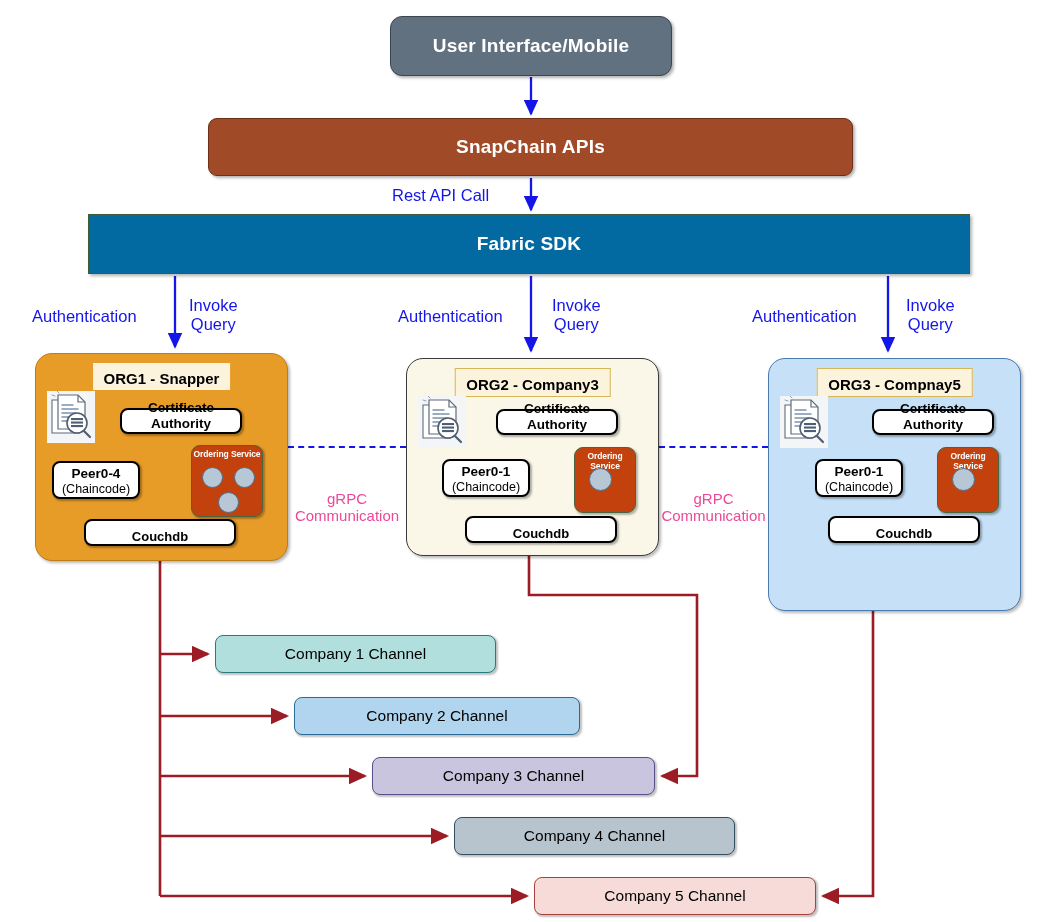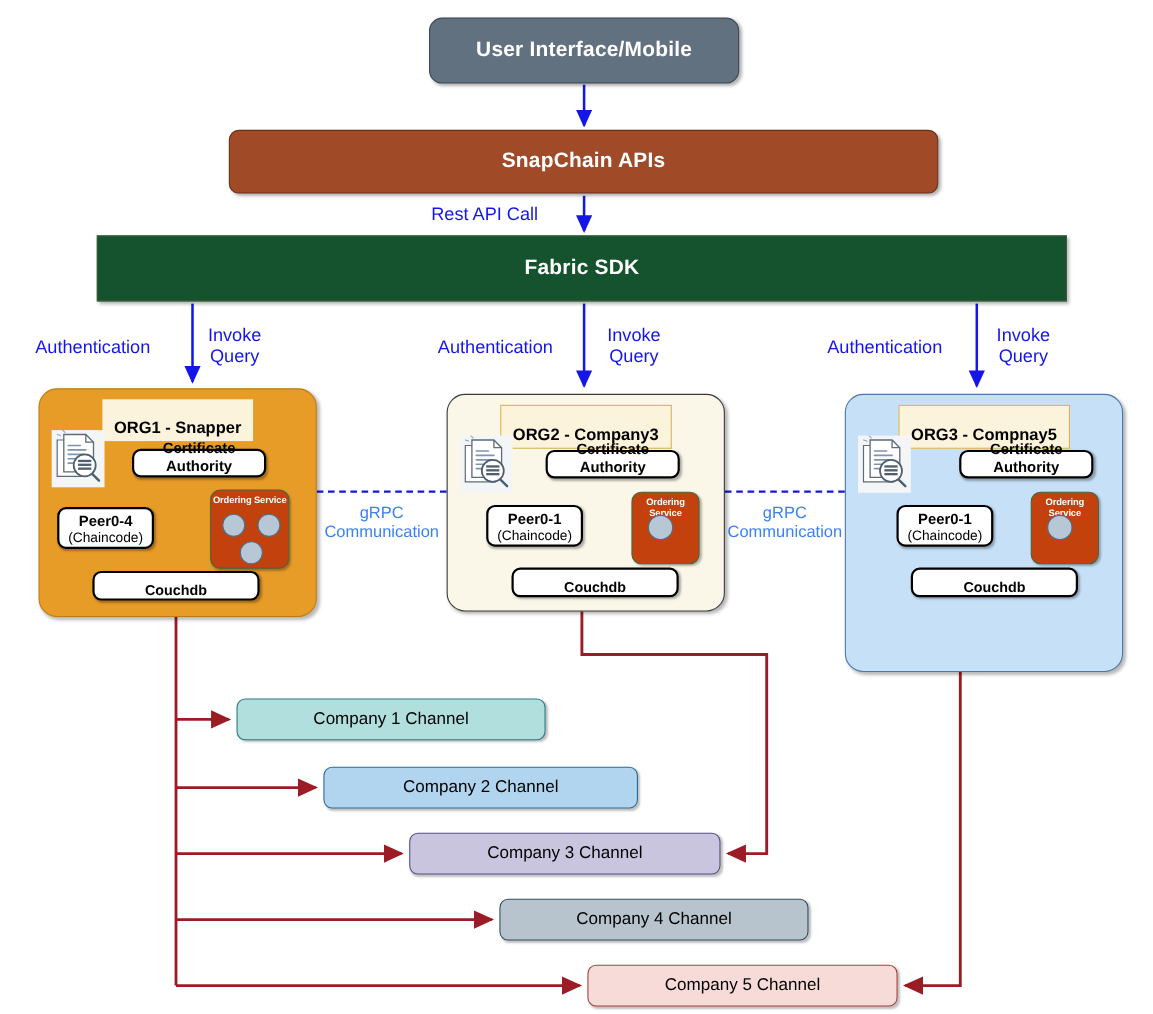--- a/index.html
+++ b/index.html
@@ -51,21 +51,21 @@
   #api-box {
     left: 208px; top: 118px; width: 645px; height: 58px;
     background: #A04A28;
     border: 1px solid #6D2F18;
     border-radius: 9px;
     box-shadow: 2px 2px 3px rgba(0,0,0,.30);
     font-size: 19px;
   }
   #sdk-box {
     left: 88px; top: 214px; width: 882px; height: 60px;
-    background: #14532d;
+    background: #0369a1;
     border: 1px solid #3F5B38;
     box-shadow: 2px 2px 3px rgba(0,0,0,.30);
     font-size: 19px;
   }
 
   
   .flow-label {
     position: absolute;
     color: #1416E8;
     font-size: 16.5px;
@@ -86,21 +86,21 @@
   #org2 { left: 406px; top: 358px; width: 253px; height: 198px;
           background: #FAF7E8; border: 1.5px solid #3B3B3B; }
   #org3 { left: 768px; top: 358px; width: 253px; height: 253px;
           background: #C6E0F7; border: 1.5px solid #4B7AAE; }
 
   .org-title {
     position: absolute;
     left: 50%;
     transform: translateX(-50%);
     top: 9px;
-    padding: 18px 11px 3px 11px;
+    padding: 7px 11px 3px 11px;
     background: #FBF3DC;
     font-weight: bold;
     font-size: 15px;
     color: #000000;
     white-space: nowrap;
   }
   .org-title.bordered { border: 1.5px solid #D6B656; }
 
   
   .cert-icon {
@@ -160,25 +160,26 @@
   }
 
   
   .grpc-dash {
     position: absolute;
     height: 0;
     border-top: 2.6px dashed #1416E8;
   }
   .grpc-label {
     position: absolute;
-    color: #3b82f6;
+    color: #ec4899;
     font-size: 15px;
     text-align: center;
     line-height: 1.16;
     white-space: pre-line;
+    margin-top: 32px;
   }
 
   
   .channel {
     position: absolute;
     box-sizing: border-box;
     height: 38px;
     border-radius: 8px;
     display: flex;
     align-items: center;

